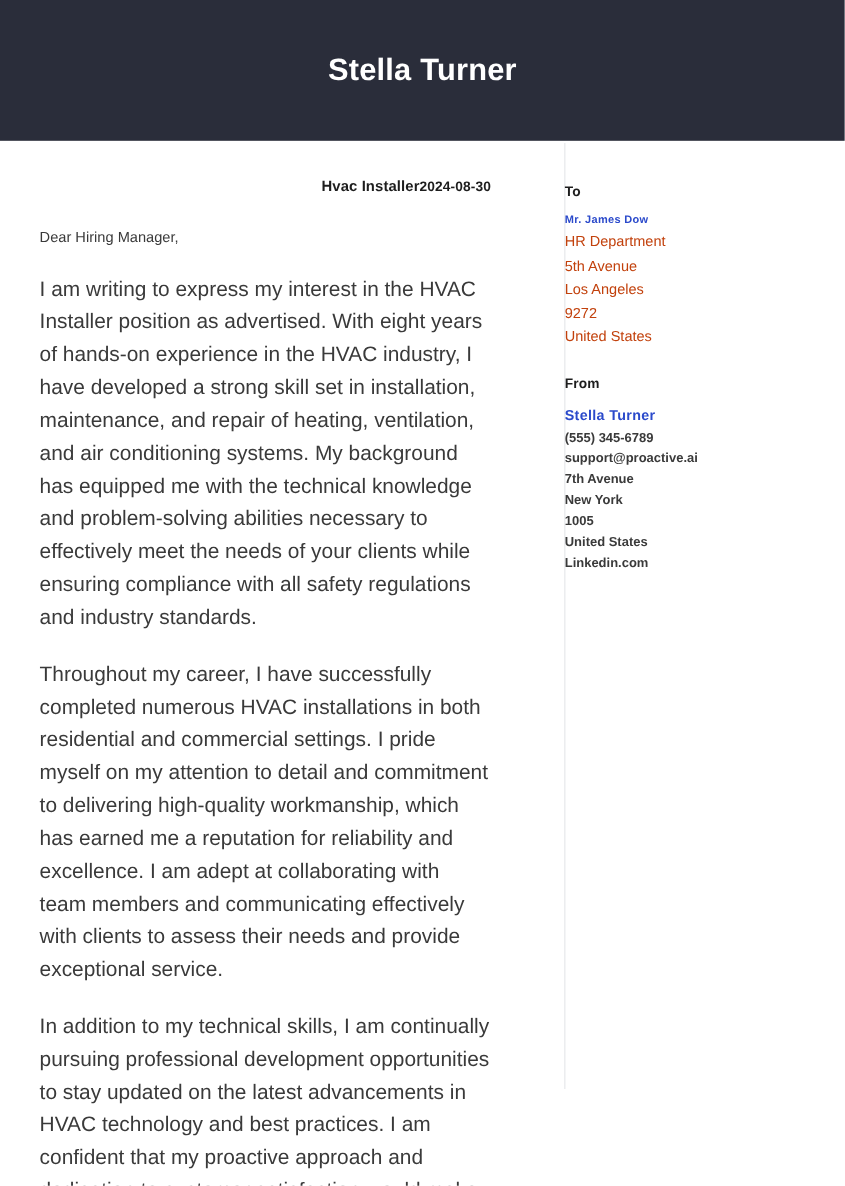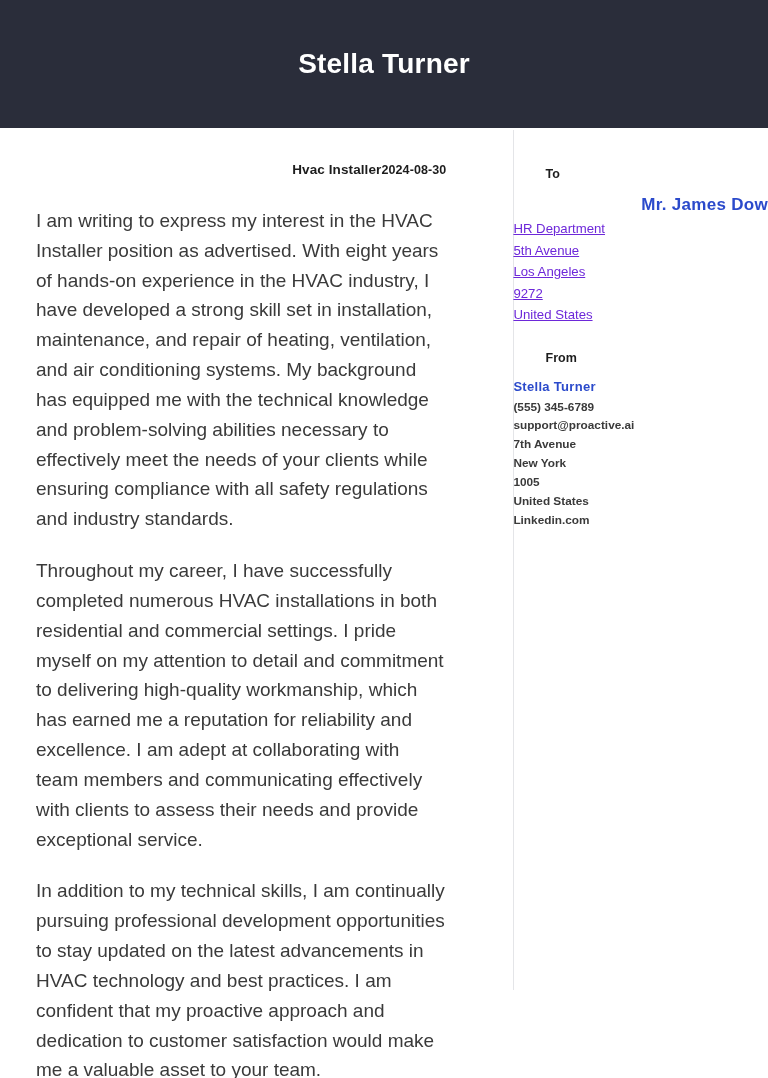--- a/index.html
+++ b/index.html
@@ -127,40 +127,38 @@
     padding-top: 5px;
     box-sizing: border-box;
   }
 
   .side-heading {
     font-size: 12.5px;
     font-weight: bold;
     color: #1d1d1d;
     margin-bottom: 14px;
     letter-spacing: 0.1px;
-    padding-left: 32px;
   }
 
   .side-block {
     margin-bottom: 25px;
   }
 
   .side-name {
     color: #2b4acb;
     font-weight: bold;
     margin-bottom: 3px;
   }
-  .to-block .side-name { font-size: 17px; letter-spacing: 0.3px; text-align: right; }
+  .to-block .side-name { font-size: 10px; letter-spacing: 0.3px; }
   .from-block .side-name { font-size: 13px; letter-spacing: 0.3px; margin-bottom: 4px; }
 
   .to-line {
     font-size: 13.2px;
-    color: #6d28d9;
+    color: #c2410c;
     line-height: 1.63;
-    text-decoration: underline;
   }
   .from-line {
     font-size: 11.8px;
     color: #3a3a3a;
     line-height: 1.6;
     font-weight: bold;
   }
 </style>
 </head>
 <body>
@@ -175,20 +173,21 @@
 
   <div class="content">
 
     <div class="letter-col">
 
       <div class="letter-head">
         <div class="job-title">Hvac Installer</div>
         <div class="letter-date">2024-08-30</div>
       </div>
 
+      <div class="salutation">Dear Hiring Manager,</div>
 
       <p class="paragraph">I am writing to express my interest in the HVAC Installer position as advertised. With eight years of hands-on experience in the HVAC industry, I have developed a strong skill set in installation, maintenance, and repair of heating, ventilation, and air conditioning systems. My background has equipped me with the technical knowledge and problem-solving abilities necessary to effectively meet the needs of your clients while ensuring compliance with all safety regulations and industry standards.</p>
 
       <p class="paragraph">Throughout my career, I have successfully completed numerous HVAC installations in both residential and commercial settings. I pride myself on my attention to detail and commitment to delivering high-quality workmanship, which has earned me a reputation for reliability and excellence. I am adept at collaborating with team members and communicating effectively with clients to assess their needs and provide exceptional service.</p>
 
       <p class="paragraph">In addition to my technical skills, I am continually pursuing professional development opportunities to stay updated on the latest advancements in HVAC technology and best practices. I am confident that my proactive approach and dedication to customer satisfaction would make me a valuable asset to your team.</p>
 
 
       <div class="closing-block">
         <div class="closing-line">Sincerely,</div>

